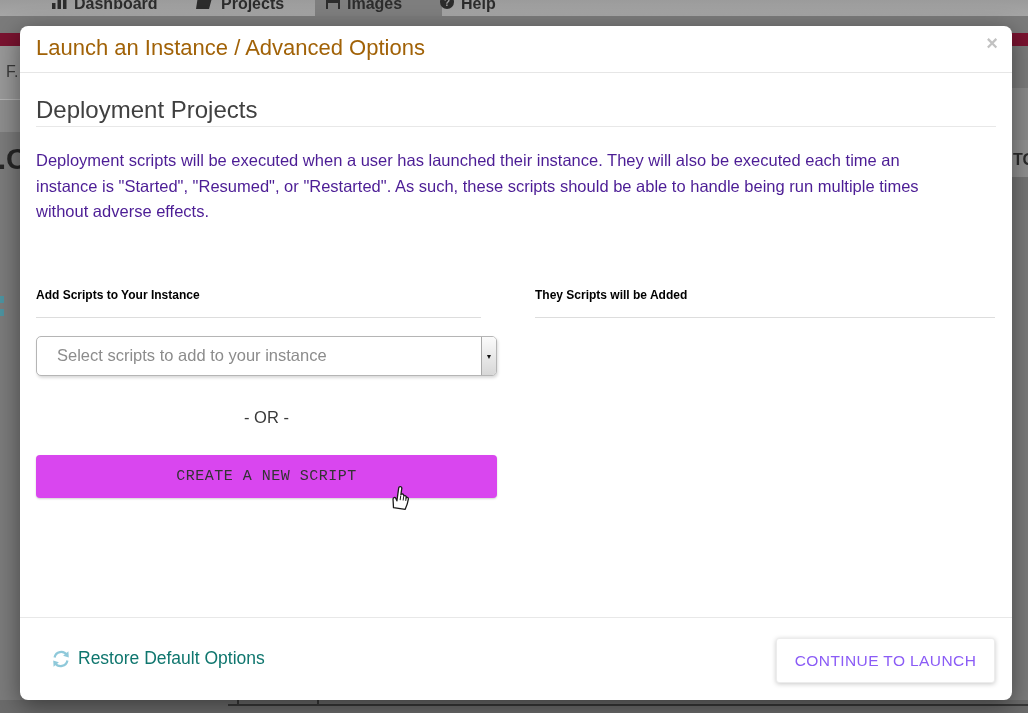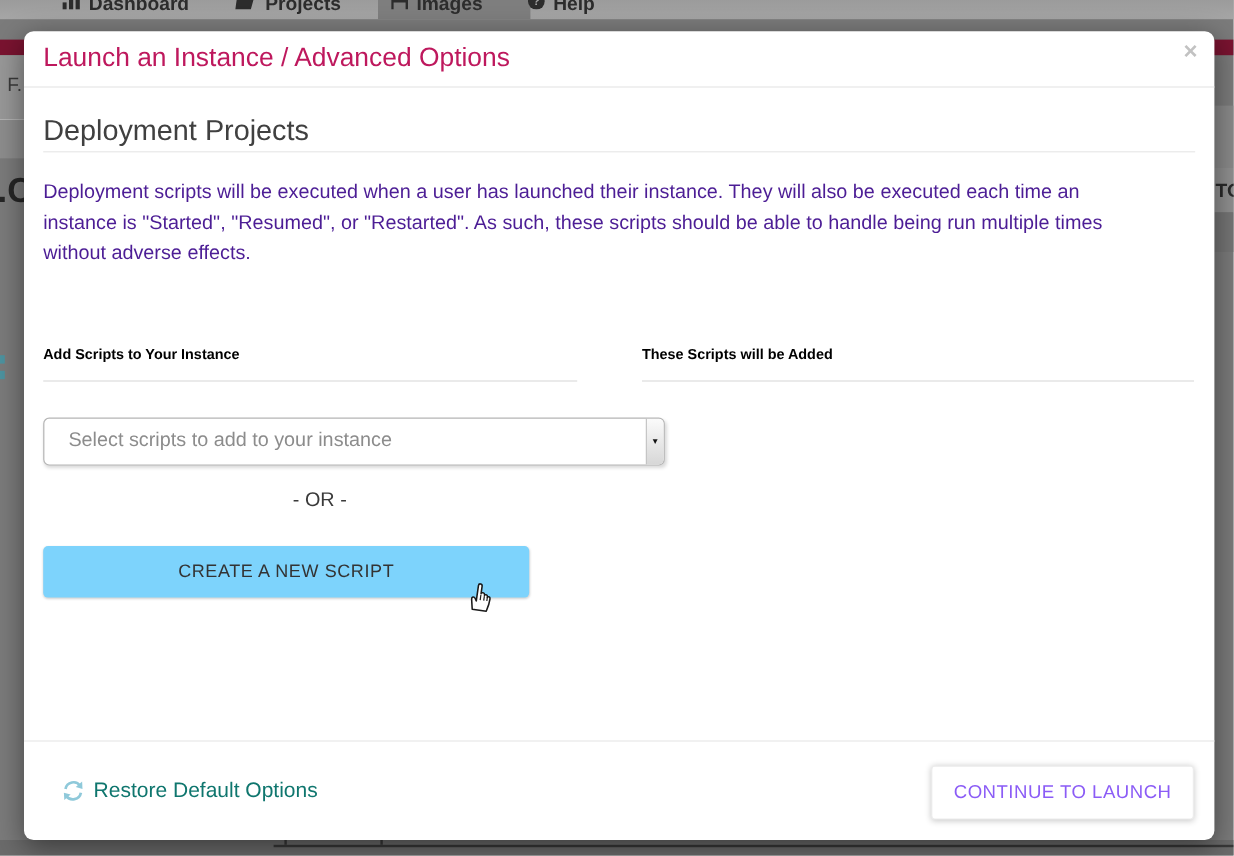--- a/index.html
+++ b/index.html
@@ -38,65 +38,65 @@
 
   
   .modal {
     position:absolute; left:20px; top:26px; width:992px; height:674px;
     background:#ffffff; border-radius:8px;
     box-shadow:0 6px 24px rgba(0,0,0,0.45);
   }
   .modal-header { position:absolute; left:0; top:0; width:100%; height:47px; border-bottom:1px solid #e6e6e6; }
   .modal-title {
     position:absolute; left:16px; top:9px;
-    font-size:22px; color:#be185d;
+    font-size:22px; color:#a16207;
   }
   .modal-close {
     position:absolute; right:14px; top:4px;
     font-size:20px; font-weight:bold; color:#c2c2c2; cursor:pointer; line-height:26px;
   }
   .section-heading { position:absolute; left:16px; top:70px; font-size:24px; color:#404040; }
   .section-divider { position:absolute; left:16px; top:100px; width:960px; height:1px; background:#e8e8e8; }
   .description {
     position:absolute; left:16px; top:122px; width:922px;
     font-size:16.5px; line-height:25.5px; color:#4c1d95;
   }
   .col-header { position:absolute; font-size:12px; font-weight:bold; color:#000000; }
   .col-header-left  { left:16px;  top:262px; }
   .col-header-right { left:515px; top:262px; }
   .col-underline { position:absolute; top:291px; height:1px; background:#dddddd; }
   .col-underline-left  { left:16px;  width:445px; }
   .col-underline-right { left:515px; width:460px; }
 
   .select-box {
-    position:absolute; left:16px; top:322px; width:518px; height:40px;
+    position:absolute; left:16px; top:310px; width:461px; height:40px;
     background:#ffffff; border:1px solid #b5b5b5; border-radius:5px;
     box-shadow:1px 2px 3px rgba(0,0,0,0.15);
     cursor:pointer;
   }
   .select-placeholder {
     position:absolute; left:20px; top:9px; font-size:16.5px; color:#8c8c8c; white-space:nowrap;
   }
   .select-arrow-strip {
     position:absolute; right:0; top:0; width:15px; height:38px;
     background:linear-gradient(#fbfbfb,#d7d7d7);
     border-left:1px solid #a8a8a8; border-radius:0 4px 4px 0;
     display:flex; align-items:center; justify-content:center;
   }
   .select-arrow-strip span { font-size:7px; color:#111; }
 
   .or-divider {
     position:absolute; left:16px; top:382px; width:461px;
     text-align:center; font-size:16.5px; color:#3a3a3a;
   }
   .create-btn {
-    position:absolute; left:16px; top:429px; width:405px; height:43px;
-    background:#7dd3fc; border:none; border-radius:4px;
+    position:absolute; left:16px; top:429px; width:461px; height:43px;
+    background:#d946ef; border:none; border-radius:4px;
     box-shadow:0 1px 2px rgba(0,0,0,0.18);
-    font-family:Liberation Sans, sans-serif;
+    font-family:Liberation Mono, monospace;
     font-size:15px; letter-spacing:0.5px; color:#333333; cursor:pointer;
   }
   .hand-cursor { position:absolute; left:367px; top:455px; width:26px; height:30px; pointer-events:none; }
 
   .footer-divider { position:absolute; left:0; top:591px; width:992px; height:1px; background:#e8e8e8; }
   .restore-link {
     position:absolute; left:32px; top:622px; display:flex; align-items:center; gap:8px;
     font-size:17.5px; cursor:pointer;
   }
   .continue-btn {
@@ -176,21 +176,21 @@
     <div class="modal-title">Launch an Instance / Advanced Options</div>
     <div class="modal-close">×</div>
   </div>
 
   <div class="section-heading">Deployment Projects</div>
   <div class="section-divider"></div>
 
   <div class="description">Deployment scripts will be executed when a user has launched their instance. They will also be executed each time an instance is "Started", "Resumed", or "Restarted". As such, these scripts should be able to handle being run multiple times without adverse effects.</div>
 
   <div class="col-header col-header-left">Add Scripts to Your Instance</div>
-  <div class="col-header col-header-right">These Scripts will be Added</div>
+  <div class="col-header col-header-right">They Scripts will be Added</div>
   <div class="col-underline col-underline-left"></div>
   <div class="col-underline col-underline-right"></div>
 
   <div class="select-box">
     <span class="select-placeholder">Select scripts to add to your instance</span>
     <span class="select-arrow-strip">
       <span>▼</span>
     </span>
   </div>
 

